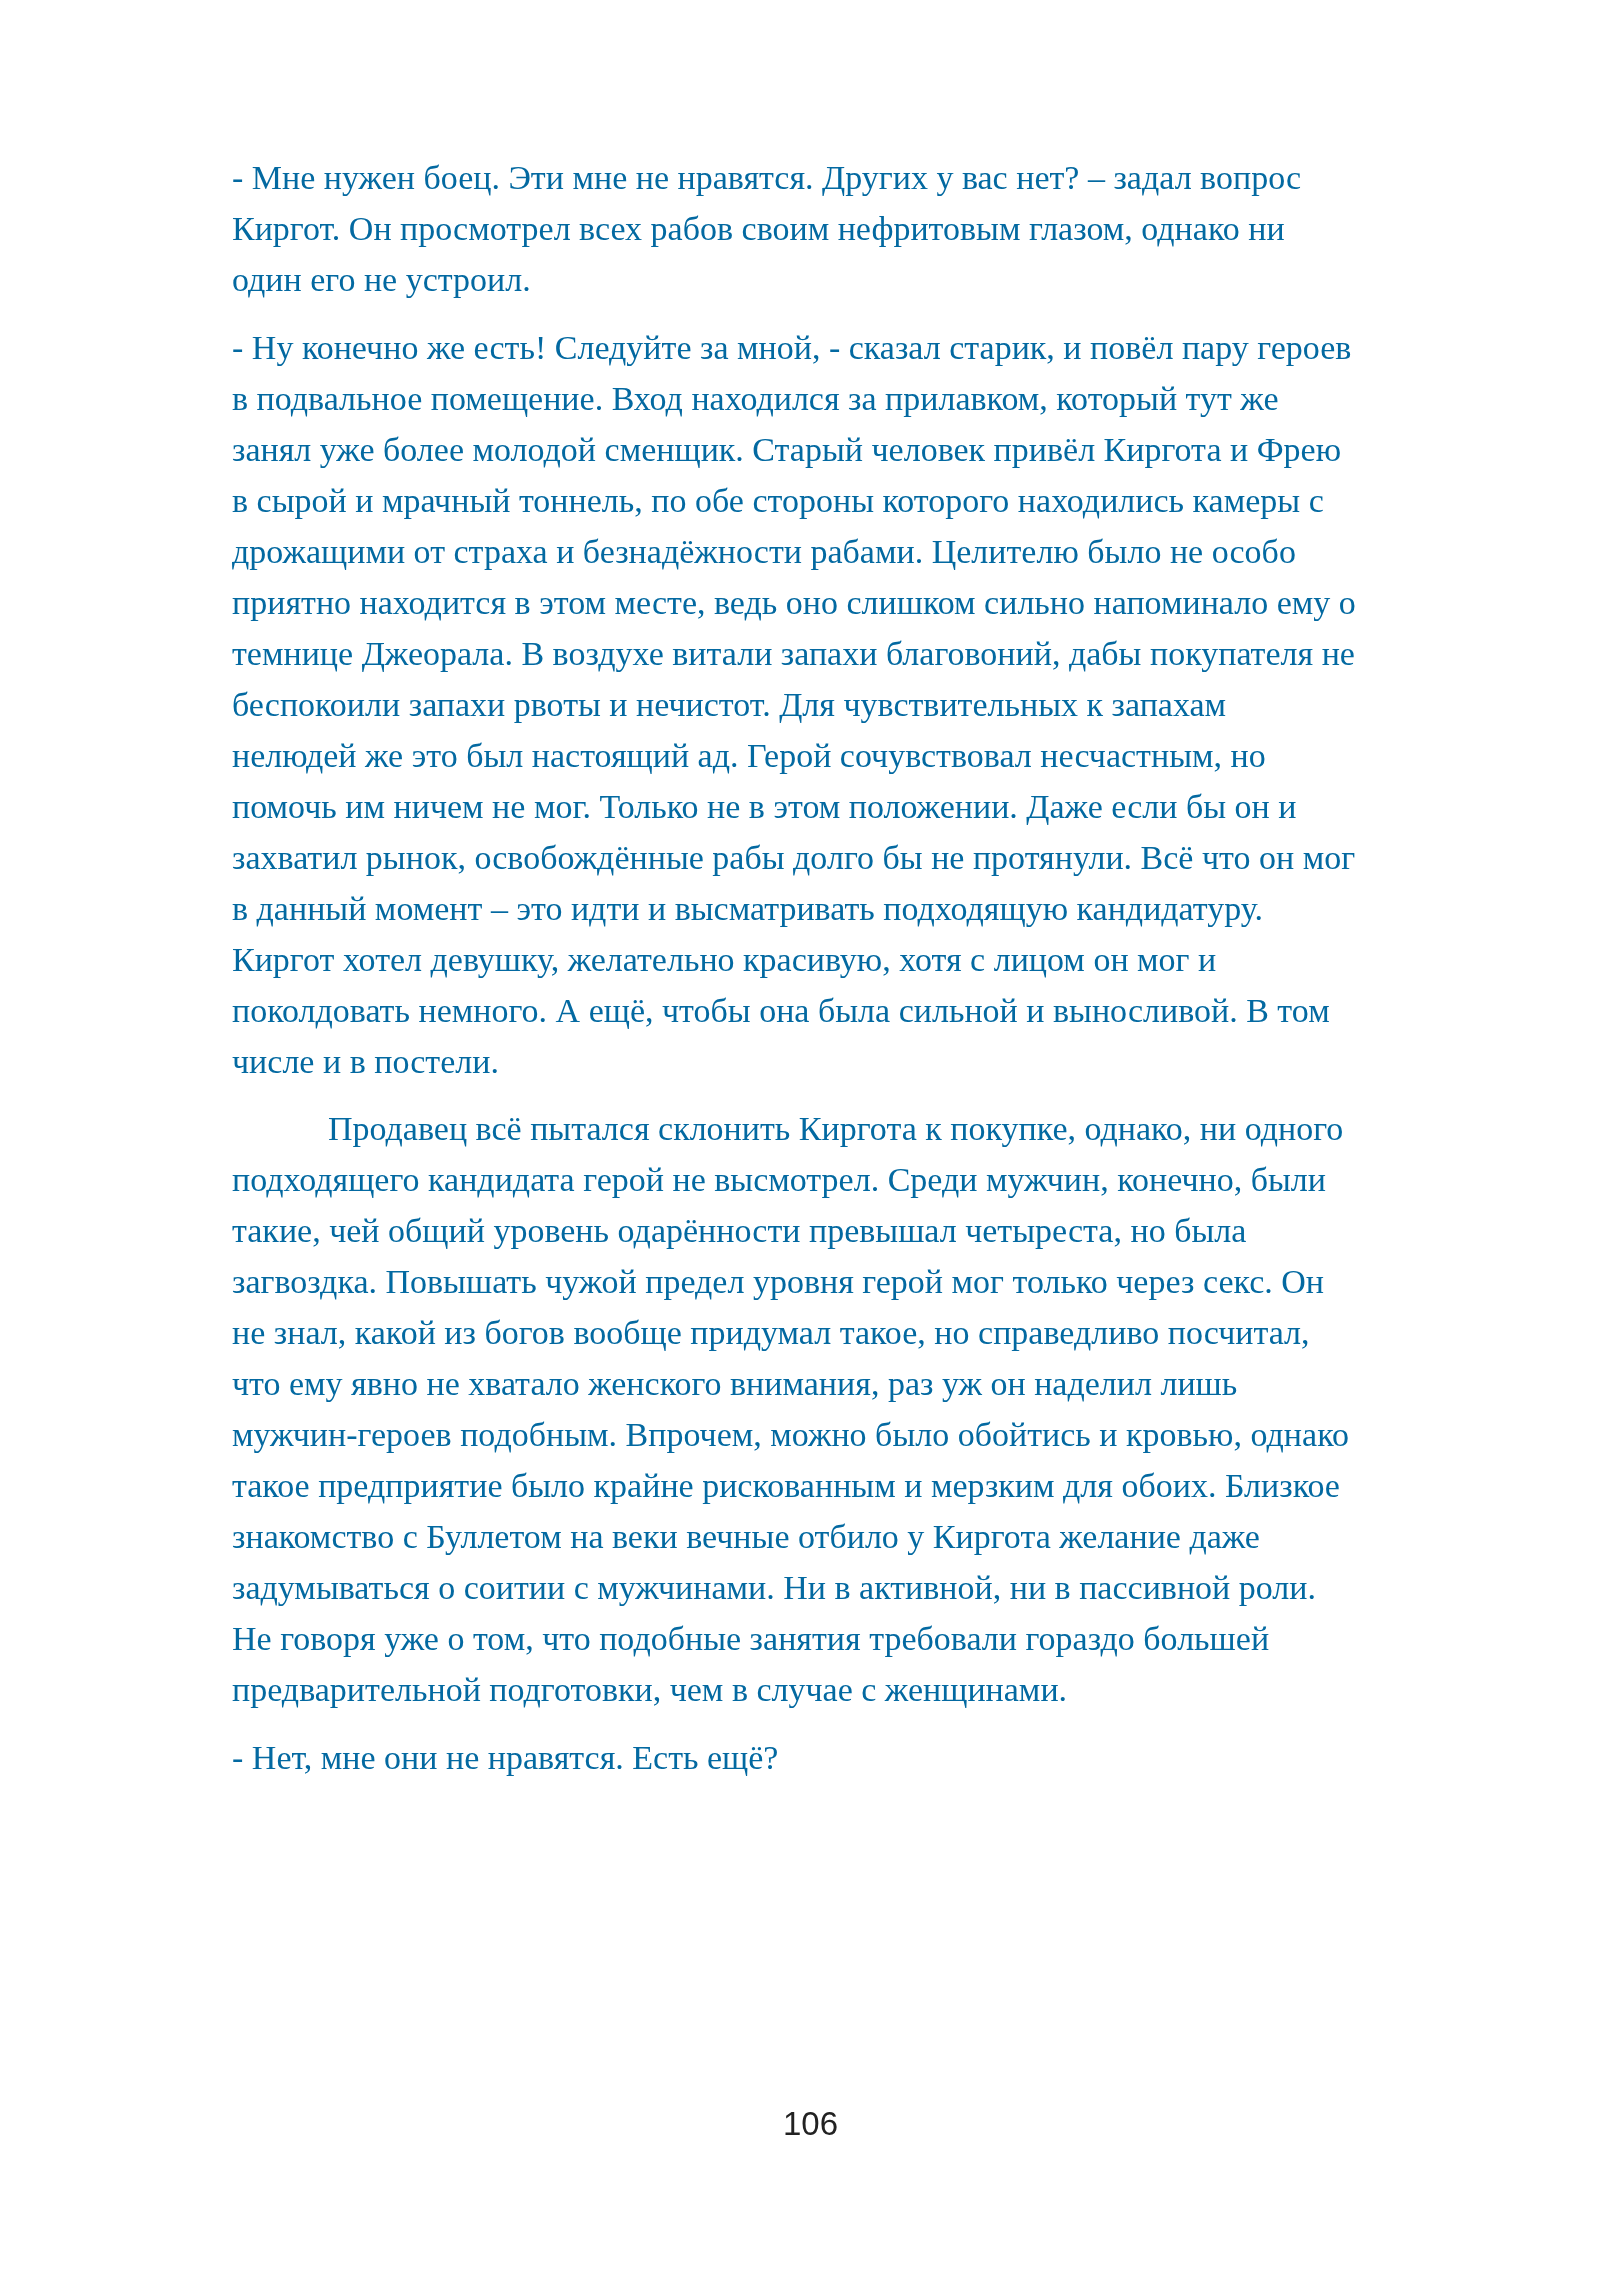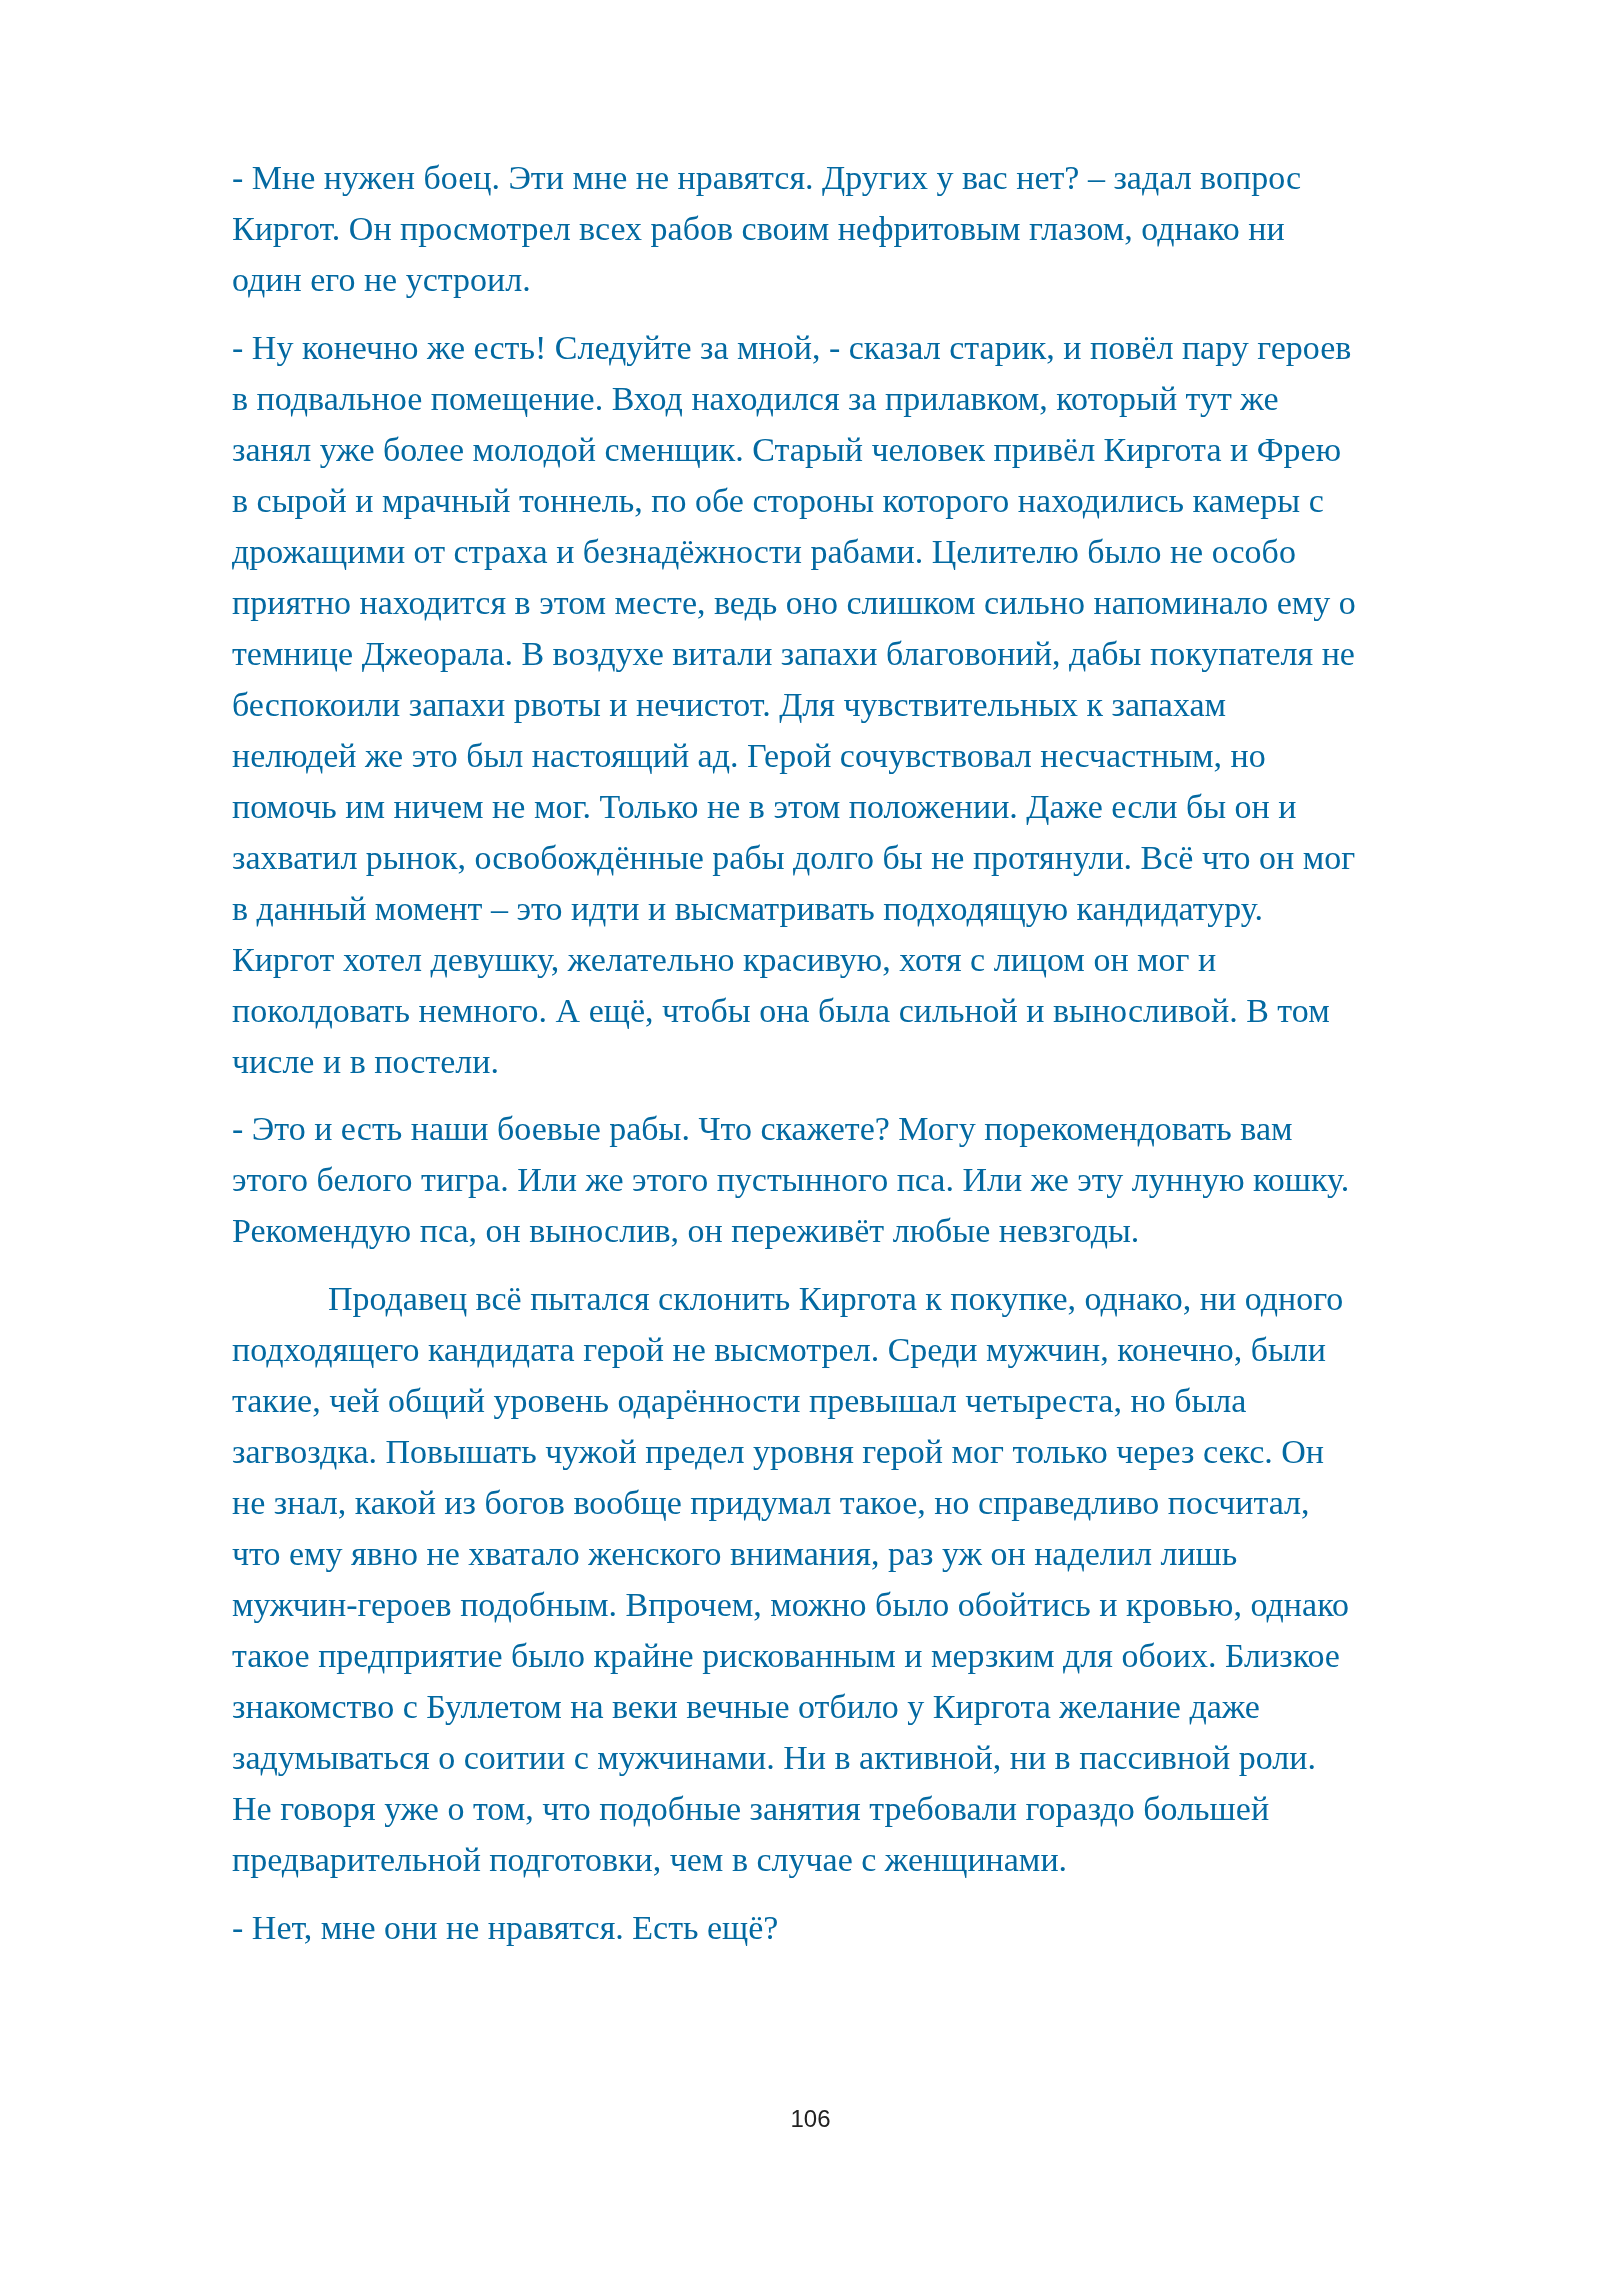--- a/index.html
+++ b/index.html
@@ -15,21 +15,21 @@
       color: #0369a1;
     }
     .para { margin: 0 0 16.7px 0; white-space: pre-line; }
     .para.indent { text-indent: 96px; }
     .page-number {
       position: absolute;
       left: 0; right: 0;
       top: 2105px;
       text-align: center;
       font-family: "Liberation Sans", sans-serif;
-      font-size: 24px;
+      font-size: 33px;
       color: #222222;
     }
   </style>
 </head>
 <body>
 
 <div class="page">
   <p class="para">- Мне нужен боец. Эти мне не нравятся. Других у вас нет? – задал вопрос
 Киргот. Он просмотрел всех рабов своим нефритовым глазом, однако ни
 один его не устроил.</p>
@@ -41,23 +41,20 @@
 приятно находится в этом месте, ведь оно слишком сильно напоминало ему о
 темнице Джеорала. В воздухе витали запахи благовоний, дабы покупателя не
 беспокоили запахи рвоты и нечистот. Для чувствительных к запахам
 нелюдей же это был настоящий ад. Герой сочувствовал несчастным, но
 помочь им ничем не мог. Только не в этом положении. Даже если бы он и
 захватил рынок, освобождённые рабы долго бы не протянули. Всё что он мог
 в данный момент – это идти и высматривать подходящую кандидатуру.
 Киргот хотел девушку, желательно красивую, хотя с лицом он мог и
 поколдовать немного. А ещё, чтобы она была сильной и выносливой. В том
 числе и в постели.</p>
-  <p class="para">- Это и есть наши боевые рабы. Что скажете? Могу порекомендовать вам
-этого белого тигра. Или же этого пустынного пса. Или же эту лунную кошку.
-Рекомендую пса, он вынослив, он переживёт любые невзгоды.</p>
   <p class="para indent">Продавец всё пытался склонить Киргота к покупке, однако, ни одного
 подходящего кандидата герой не высмотрел. Среди мужчин, конечно, были
 такие, чей общий уровень одарённости превышал четыреста, но была
 загвоздка. Повышать чужой предел уровня герой мог только через секс. Он
 не знал, какой из богов вообще придумал такое, но справедливо посчитал,
 что ему явно не хватало женского внимания, раз уж он наделил лишь
 мужчин-героев подобным. Впрочем, можно было обойтись и кровью, однако
 такое предприятие было крайне рискованным и мерзким для обоих. Близкое
 знакомство с Буллетом на веки вечные отбило у Киргота желание даже
 задумываться о соитии с мужчинами. Ни в активной, ни в пассивной роли.

